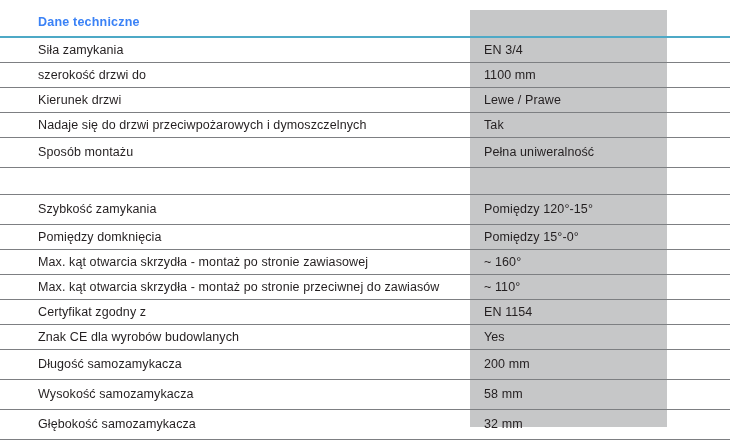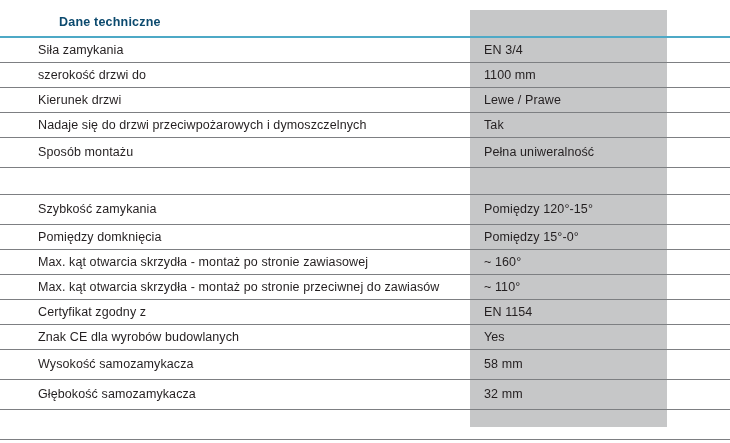--- a/index.html
+++ b/index.html
@@ -54,22 +54,22 @@
   }
 
   
   tr.header-row td {
     height: 28px;
     padding-top: 8px;
   }
   .header-title {
     font-weight: 700;
     font-size: 12.5px;
-    padding-left: 59px;
-    color: #0c4a6e;
+    padding-left: 38px;
+    color: #3b82f6;
     letter-spacing: 0.2px;
   }
   tr.header-row td.label-cell {
     border-bottom: 2px solid #4ea9c6;
   }
   tr.header-row td.value-cell {
     border-bottom: 2px solid #4ea9c6;
   }
 
   
@@ -219,20 +219,28 @@
         <tr class="data-row">
           <td class="label-cell">
             <span class="label-text">Znak CE dla wyrobów budowlanych</span>
           </td>
           <td class="value-cell">
             <span class="value-text">Yes</span>
           </td>
         </tr>
         <tr class="data-row tall">
           <td class="label-cell">
+            <span class="label-text">Długość samozamykacza</span>
+          </td>
+          <td class="value-cell">
+            <span class="value-text">200 mm</span>
+          </td>
+        </tr>
+        <tr class="data-row tall">
+          <td class="label-cell">
             <span class="label-text">Wysokość samozamykacza</span>
           </td>
           <td class="value-cell">
             <span class="value-text">58 mm</span>
           </td>
         </tr>
         <tr class="data-row tall">
           <td class="label-cell">
             <span class="label-text">Głębokość samozamykacza</span>
           </td>

